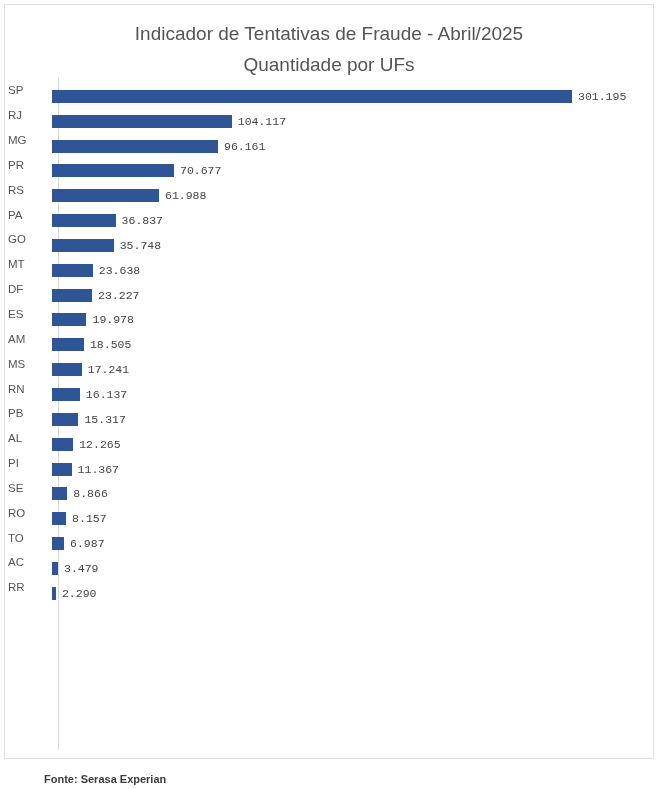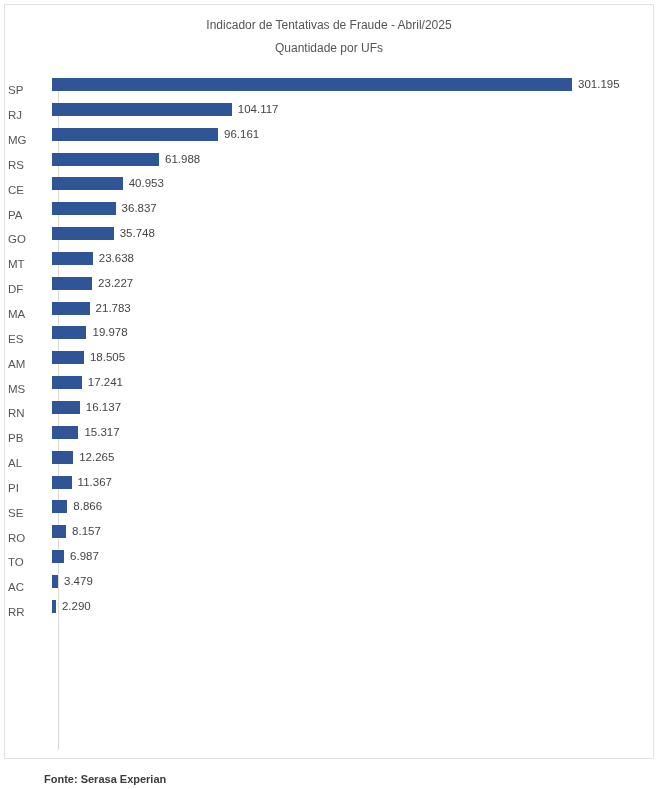--- a/index.html
+++ b/index.html
@@ -29,24 +29,25 @@
     pointer-events: none;
   }
   #title-block {
     position: absolute;
     left: 0;
     top: 14px;
     width: 658px;
     text-align: center;
   }
   .chart-title-line {
-    font-size: 12px;
+    font-size: 19px;
     color: #555555;
     line-height: 23px;
     font-family: "Liberation Sans", sans-serif;
+    margin-top: 8px;
   }
   #plot-area {
     position: absolute;
     left: 8px;
     top: 78px;
     width: 642px;
     height: 672px;
   }
   .bar-row {
     position: relative;
@@ -61,21 +62,22 @@
     font-size: 11.5px;
     color: #555555;
     flex: 0 0 auto;
     box-sizing: border-box;
   }
   .bar-wrap {
     position: relative;
     flex: 1 1 auto;
     height: 100%;
     display: flex;
-    align-items: flex-start;
+    align-items: flex-end;
+    font-family: Liberation Mono, monospace;
   }
   .bar {
     height: 13px;
     background: #2f5597;
     flex: 0 0 auto;
   }
   .bar-value {
     font-size: 11.5px;
     color: #444444;
     margin-left: 6px;
@@ -129,34 +131,34 @@
         </div>
       </div>
       <div class="bar-row">
         <div class="cat-label">MG</div>
         <div class="bar-wrap">
           <div class="bar" style="width: 166.018px; background: rgb(47, 85, 151);"></div>
           <span class="bar-value">96.161</span>
         </div>
       </div>
       <div class="bar-row">
+        <div class="cat-label">PR</div>
+        <div class="bar-wrap">
+          <div class="bar" style="width: 122.021px; background: rgb(47, 85, 151);"></div>
+          <span class="bar-value">70.677</span>
+        </div>
+      </div>
+      <div class="bar-row">
         <div class="cat-label">RS</div>
         <div class="bar-wrap">
           <div class="bar" style="width: 107.02px; background: rgb(47, 85, 151);"></div>
           <span class="bar-value">61.988</span>
         </div>
       </div>
       <div class="bar-row">
-        <div class="cat-label">CE</div>
-        <div class="bar-wrap">
-          <div class="bar" style="width: 70.7036px; background: rgb(47, 85, 151);"></div>
-          <span class="bar-value">40.953</span>
-        </div>
-      </div>
-      <div class="bar-row">
         <div class="cat-label">PA</div>
         <div class="bar-wrap">
           <div class="bar" style="width: 63.5975px; background: rgb(47, 85, 151);"></div>
           <span class="bar-value">36.837</span>
         </div>
       </div>
       <div class="bar-row">
         <div class="cat-label">GO</div>
         <div class="bar-wrap">
           <div class="bar" style="width: 61.7174px; background: rgb(47, 85, 151);"></div>
@@ -171,27 +173,20 @@
         </div>
       </div>
       <div class="bar-row">
         <div class="cat-label">DF</div>
         <div class="bar-wrap">
           <div class="bar" style="width: 40.1004px; background: rgb(47, 85, 151);"></div>
           <span class="bar-value">23.227</span>
         </div>
       </div>
       <div class="bar-row">
-        <div class="cat-label">MA</div>
-        <div class="bar-wrap">
-          <div class="bar" style="width: 37.6074px; background: rgb(47, 85, 151);"></div>
-          <span class="bar-value">21.783</span>
-        </div>
-      </div>
-      <div class="bar-row">
         <div class="cat-label">ES</div>
         <div class="bar-wrap">
           <div class="bar" style="width: 34.4911px; background: rgb(47, 85, 151);"></div>
           <span class="bar-value">19.978</span>
         </div>
       </div>
       <div class="bar-row">
         <div class="cat-label">AM</div>
         <div class="bar-wrap">
           <div class="bar" style="width: 31.9481px; background: rgb(47, 85, 151);"></div>

